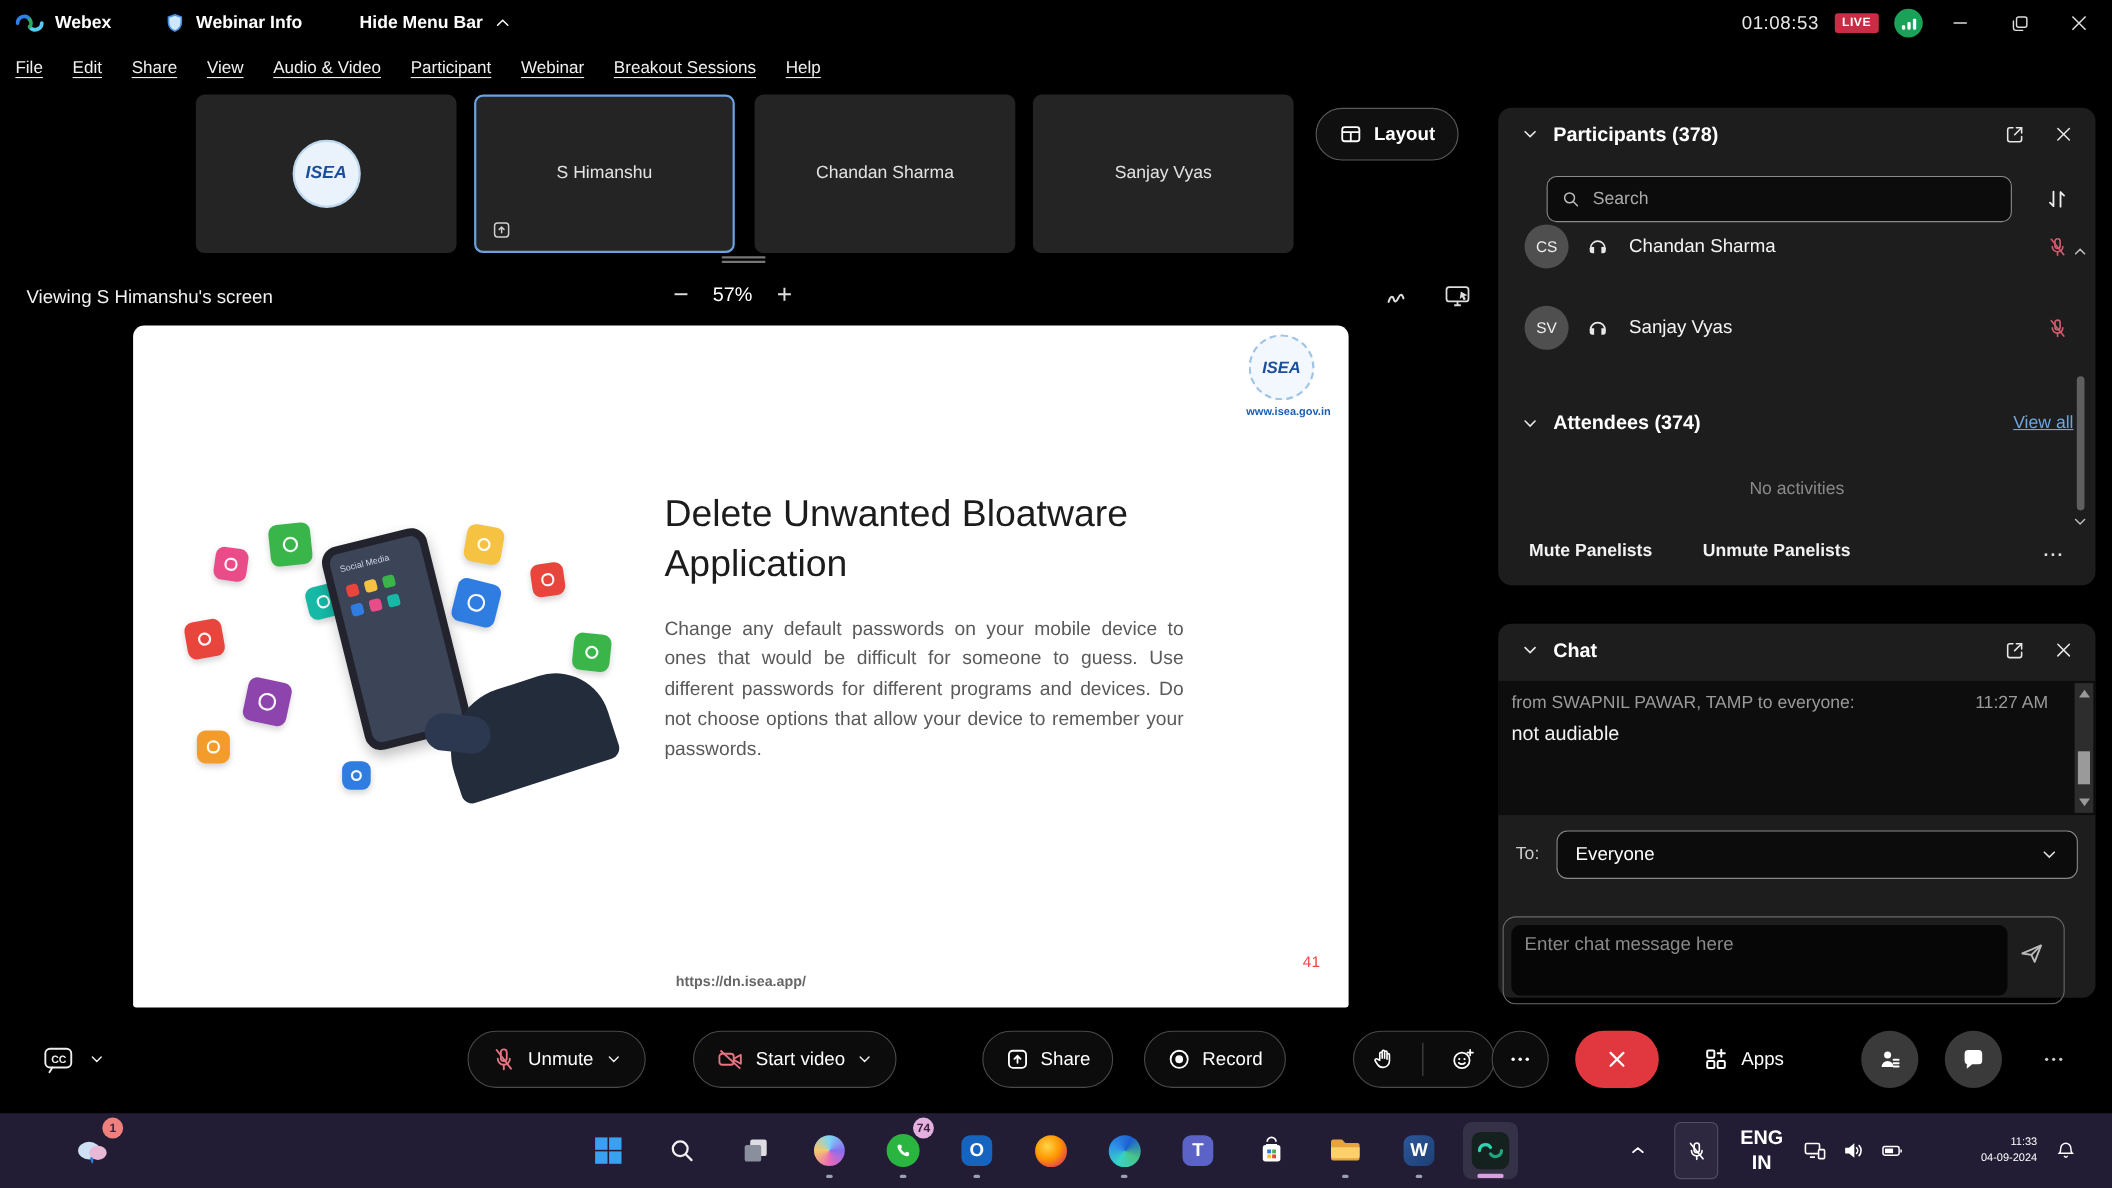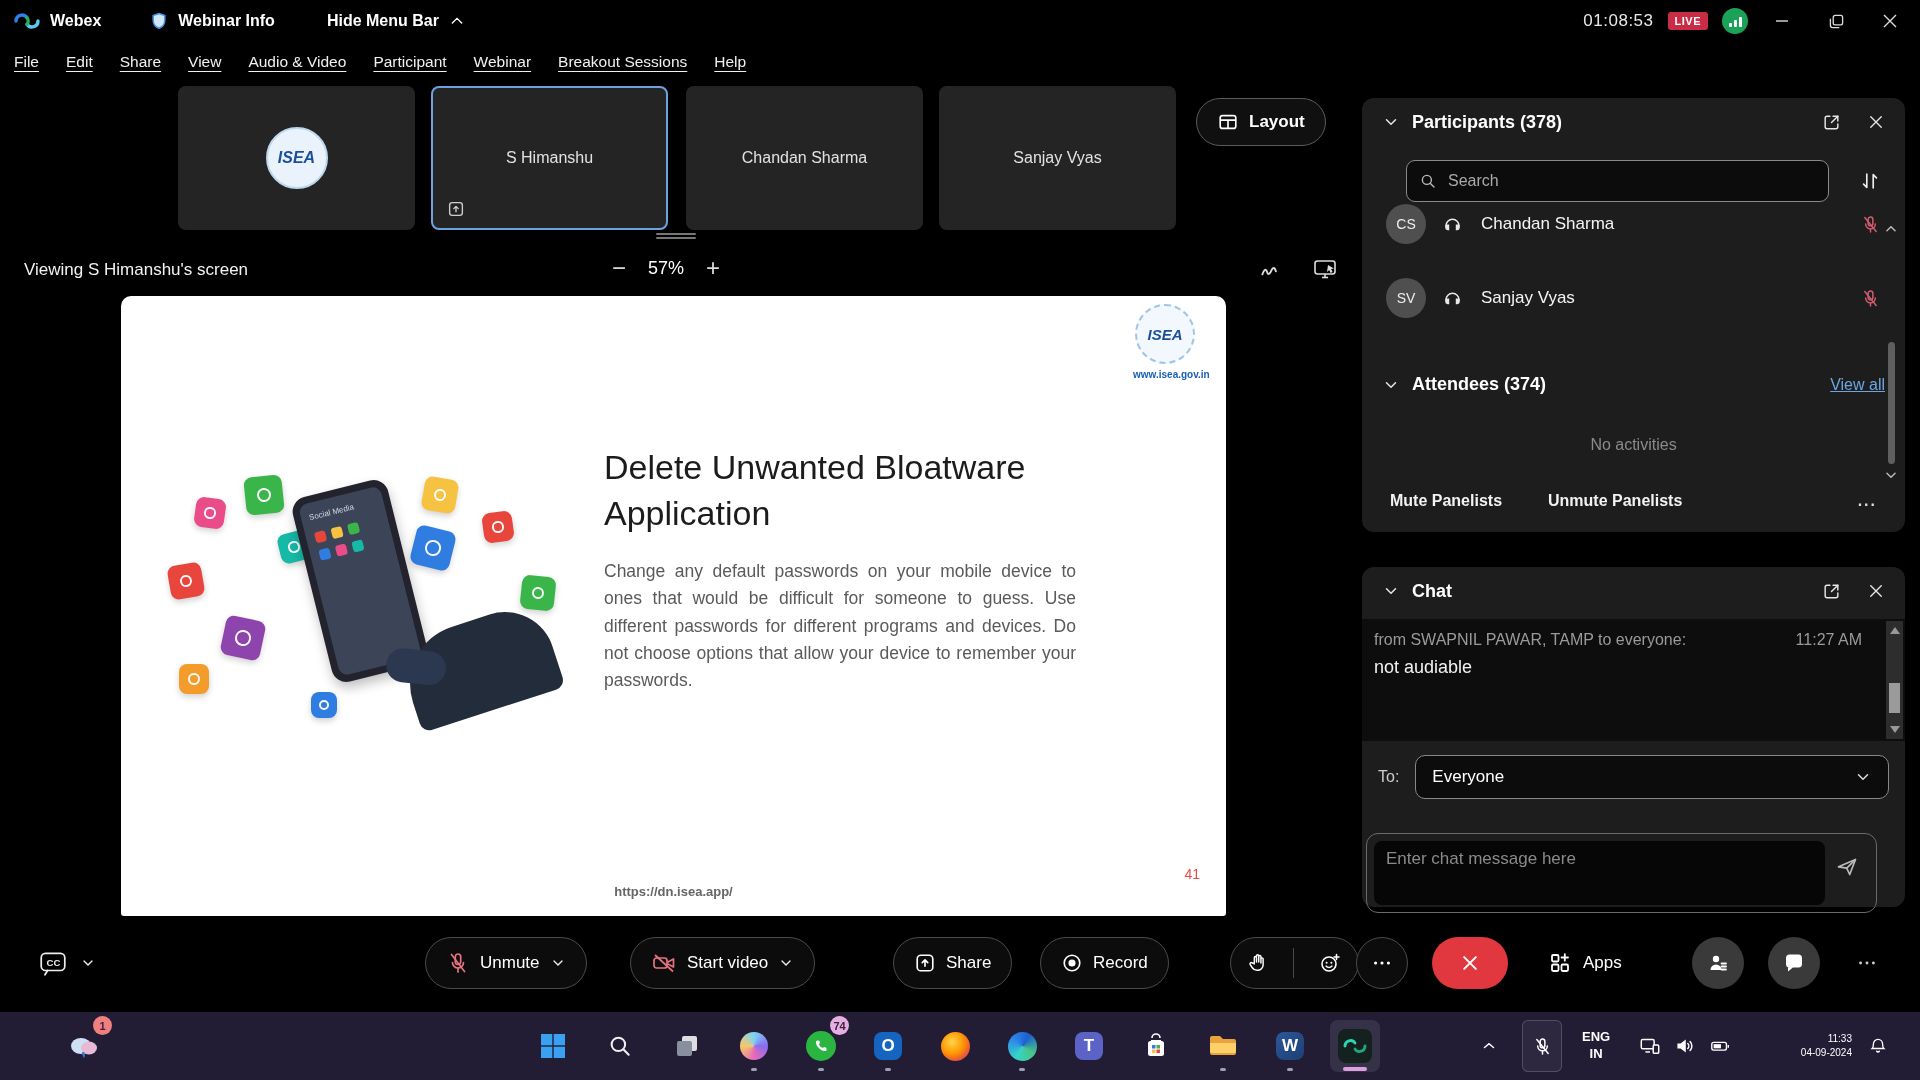--- a/index.html
+++ b/index.html
@@ -128,21 +128,21 @@
 
   
   .taskbar{position:absolute;left:0;top:1012px;width:1920px;height:68px;background:#221d35;}
   .tb-cell{position:absolute;top:8px;width:44px;height:52px;display:flex;align-items:center;justify-content:center;}
   .tb-cell .rundot{position:absolute;bottom:1px;left:50%;transform:translateX(-50%);width:6px;height:3px;border-radius:2px;background:#9aa0b5;}
   .tb-active{background:rgba(255,255,255,.09);border-radius:8px;}
   .tb-active .runpill{position:absolute;bottom:1px;left:50%;transform:translateX(-50%);width:24px;height:4px;border-radius:2px;background:#dba0df;}
   .sq{border-radius:8px;display:flex;align-items:center;justify-content:center;color:#fff;font-weight:bold;}
   .badge{position:absolute;top:-4px;right:-6px;min-width:19px;height:19px;border-radius:10px;display:flex;align-items:center;justify-content:center;font-size:11px;font-weight:bold;color:#41203f;padding:0 3px;}
   .tray{position:absolute;top:8px;height:52px;display:flex;align-items:center;color:#fff;}
-  .langbox{font-size:13px;font-weight:bold;text-align:center;line-height:1.3;}
+  .langbox{font-size:18px;font-weight:bold;text-align:center;line-height:1.3;}
   .clockbox{font-size:10px;text-align:right;line-height:1.4;}
 </style>
 </head>
 <body>
 
 <div class="app">
 
   <div class="titlebar">
     <div class="tb-left">
       <span class="ic">

